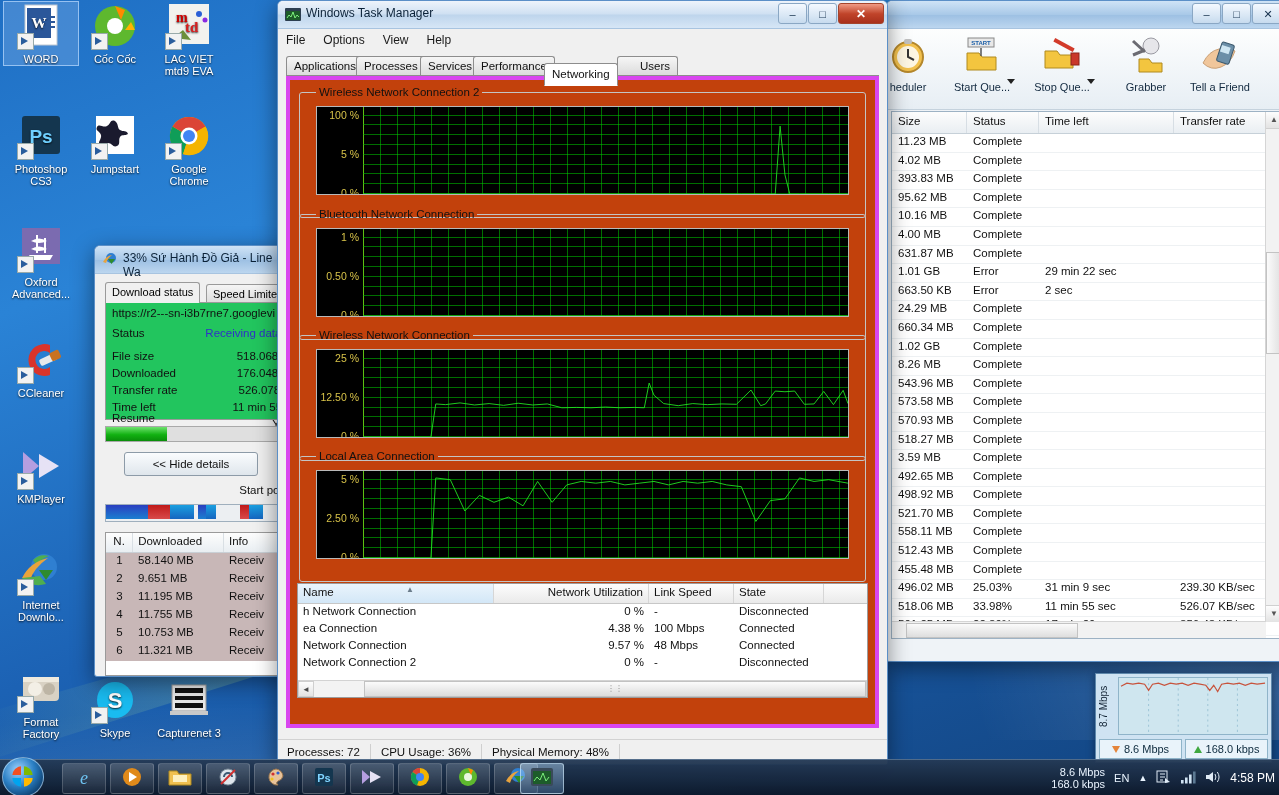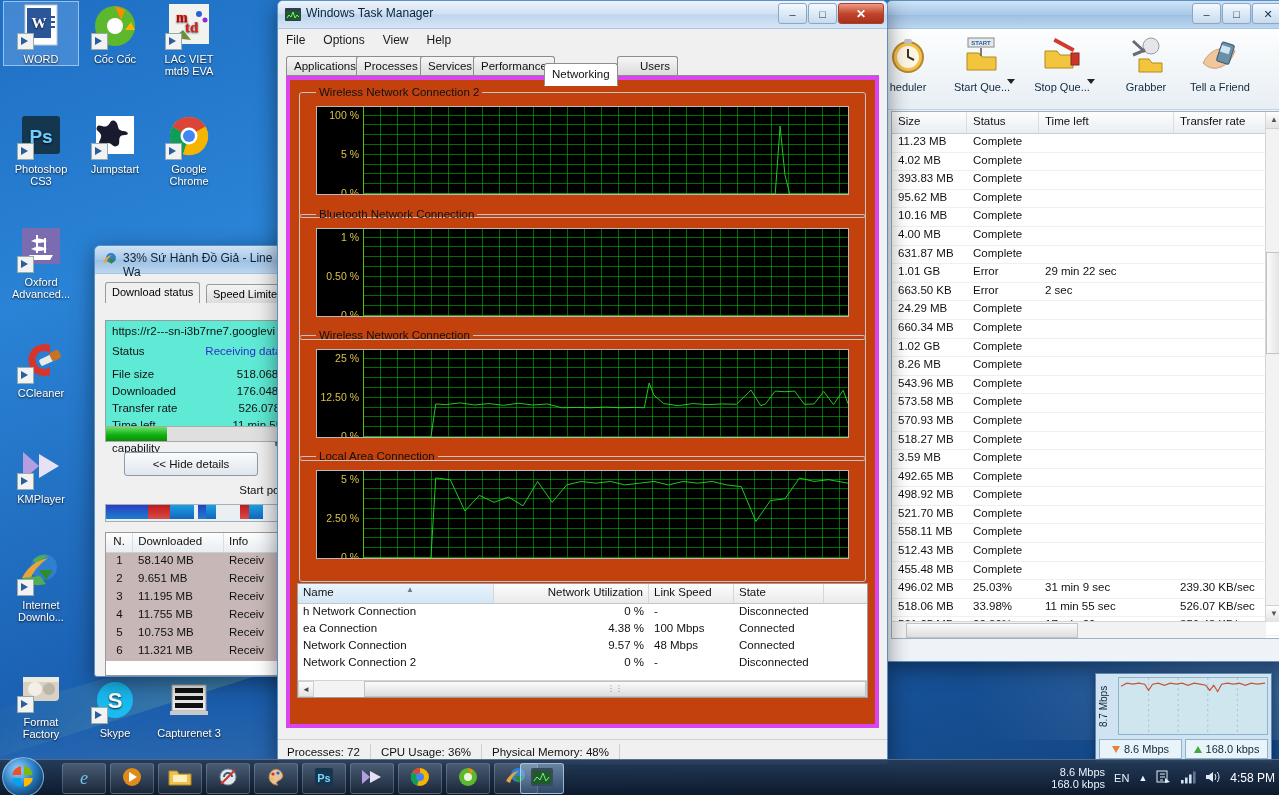--- a/index.html
+++ b/index.html
@@ -120,21 +120,21 @@
                     background:linear-gradient(180deg,#fbfbfb,#dedede);border:1px solid #c3c3c3;}
 
   
   #idmdl{left:94px;top:245px;width:196px;height:430px;border-radius:6px 6px 3px 3px;
          border:1px solid #5b8fc7;background:#f0f0f0;overflow:hidden;}
   #idmdl .tbar{background:linear-gradient(180deg,#cfe3f6 0%,#a9c9e8 50%,#9dc0e3 52%,#bcd6ef 100%);}
   .dltabs{position:absolute;left:10px;top:36px;right:0;height:20px;}
   .dltab{position:absolute;top:2px;height:18px;padding:0 6px;font-size:11px;line-height:18px;border:1px solid #9a9a9a;
          border-bottom:none;background:linear-gradient(180deg,#f5f5f5,#dcdcdc);border-radius:3px 3px 0 0;}
   .dltab.active{top:0;height:20px;line-height:19px;background:#f0f0f0;z-index:3;}
-  .dlpane{position:absolute;left:10px;right:0;top:56px;height:116px;background:#5eead4;border:1px solid #9a9a9a;border-right:none;margin-top:18px;}
+  .dlpane{position:absolute;left:10px;right:0;top:56px;height:116px;background:#22c55e;border:1px solid #9a9a9a;border-right:none;}
   .dlrow{display:flex;font-size:11.5px;color:#111;height:17px;align-items:center;padding:0 0 0 6px;}
   .dlrow .lab{width:92px;}
   .dlrow .val{flex:1;text-align:right;}
   .dlurl{font-size:11.5px;color:#111;padding:4px 0 5px 6px;white-space:nowrap;overflow:hidden;}
   .pbar{position:absolute;left:10px;right:0;top:180px;height:14px;background:#dfdfdf;border:1px solid #a9a9a9;border-right:none;}
   .pbar i{display:block;height:100%;background:linear-gradient(180deg,#6de26d,#12b112 55%,#0a8d0a);}
   .hidebtn{position:absolute;left:29px;top:206px;width:132px;height:22px;font-size:11.5px;color:#111;
            border:1px solid #8d9ba8;border-radius:3px;background:linear-gradient(180deg,#fafcfe,#dfe6ec);
            display:flex;align-items:center;justify-content:center;}
   .startpos{position:absolute;right:0;top:238px;font-size:11.5px;color:#111;}

